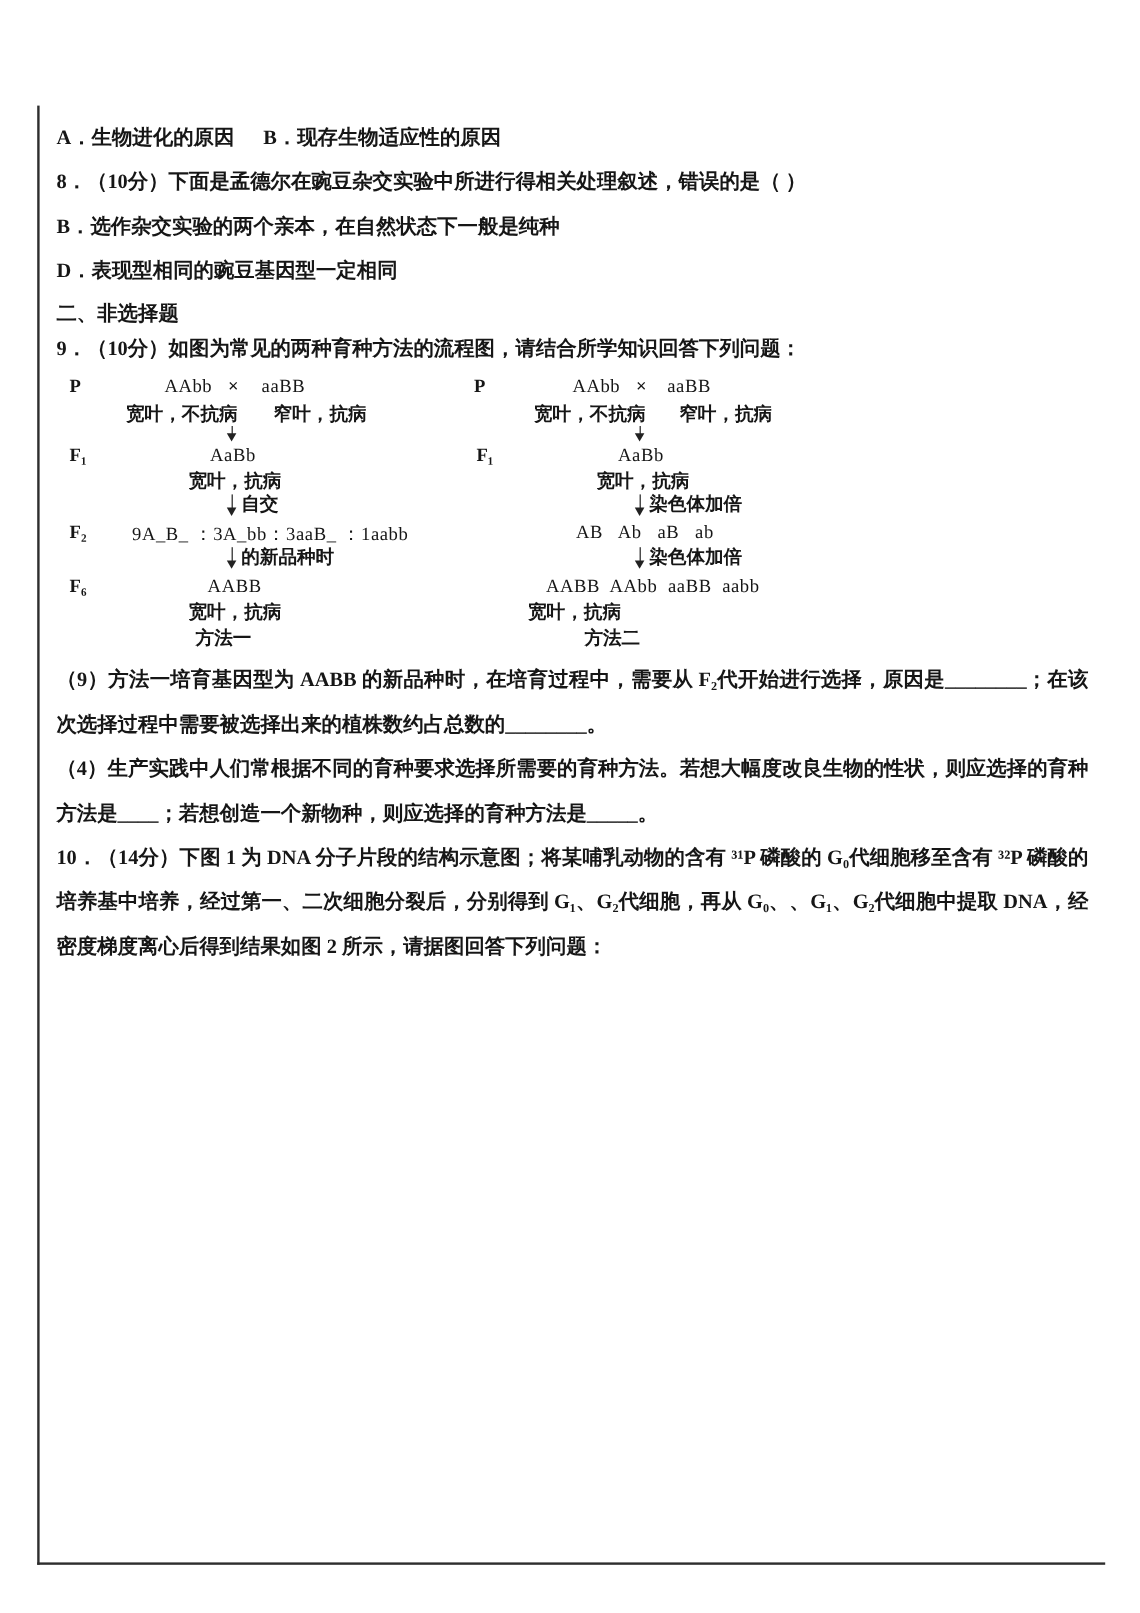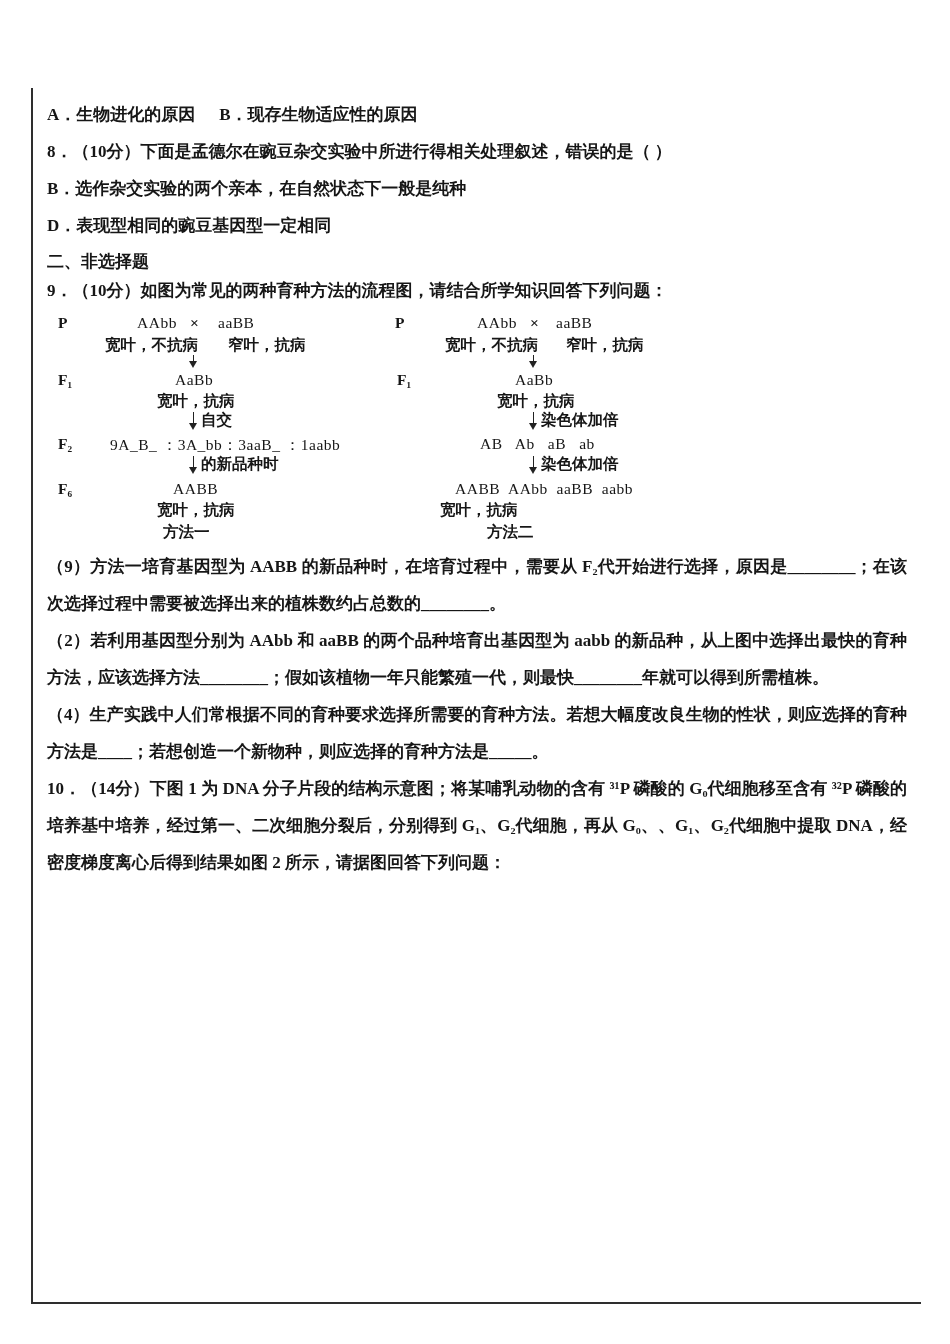--- a/index.html
+++ b/index.html
@@ -84,19 +84,18 @@
       <span class="d" style="left:494px;top:102px">染色体加倍</span>
       <span class="d g" style="left:433px;top:127px">AB   Ab   aB   ab</span>
       <div class="arrow" style="left:486px;top:148px;height:15px"></div>
       <span class="d" style="left:494px;top:146px">染色体加倍</span>
       <span class="d g" style="left:408px;top:172px">AABB  AAbb  aaBB  aabb</span>
       <span class="d" style="left:393px;top:192px">宽叶，抗病</span>
       <span class="d" style="left:440px;top:214px">方法二</span>
     </div>
 
     <p class="para">（9）方法一培育基因型为 AABB 的新品种时，在培育过程中，需要从 F₂代开始进行选择，原因是________；在该次选择过程中需要被选择出来的植株数约占总数的________。</p>
-    <p class="para">（2）若利用基因型分别为 AAbb 和 aaBB 的两个品种培育出基因型为 aabb 的新品种，从上图中选择出最快的育种方法，应该选择方法________；假如该植物一年只能繁殖一代，则最快________年就可以得到所需植株。</p>
     <p class="para">（4）生产实践中人们常根据不同的育种要求选择所需要的育种方法。若想大幅度改良生物的性状，则应选择的育种方法是____；若想创造一个新物种，则应选择的育种方法是_____。</p>
 
     <p class="para">10．（14分）下图 1 为 DNA 分子片段的结构示意图；将某哺乳动物的含有 ³¹P 磷酸的 G₀代细胞移至含有 ³²P 磷酸的培养基中培养，经过第一、二次细胞分裂后，分别得到 G₁、G₂代细胞，再从 G₀、、G₁、G₂代细胞中提取 DNA，经密度梯度离心后得到结果如图 2 所示，请据图回答下列问题：</p>
 
   </div>
 </div>
 
 </body></html>

